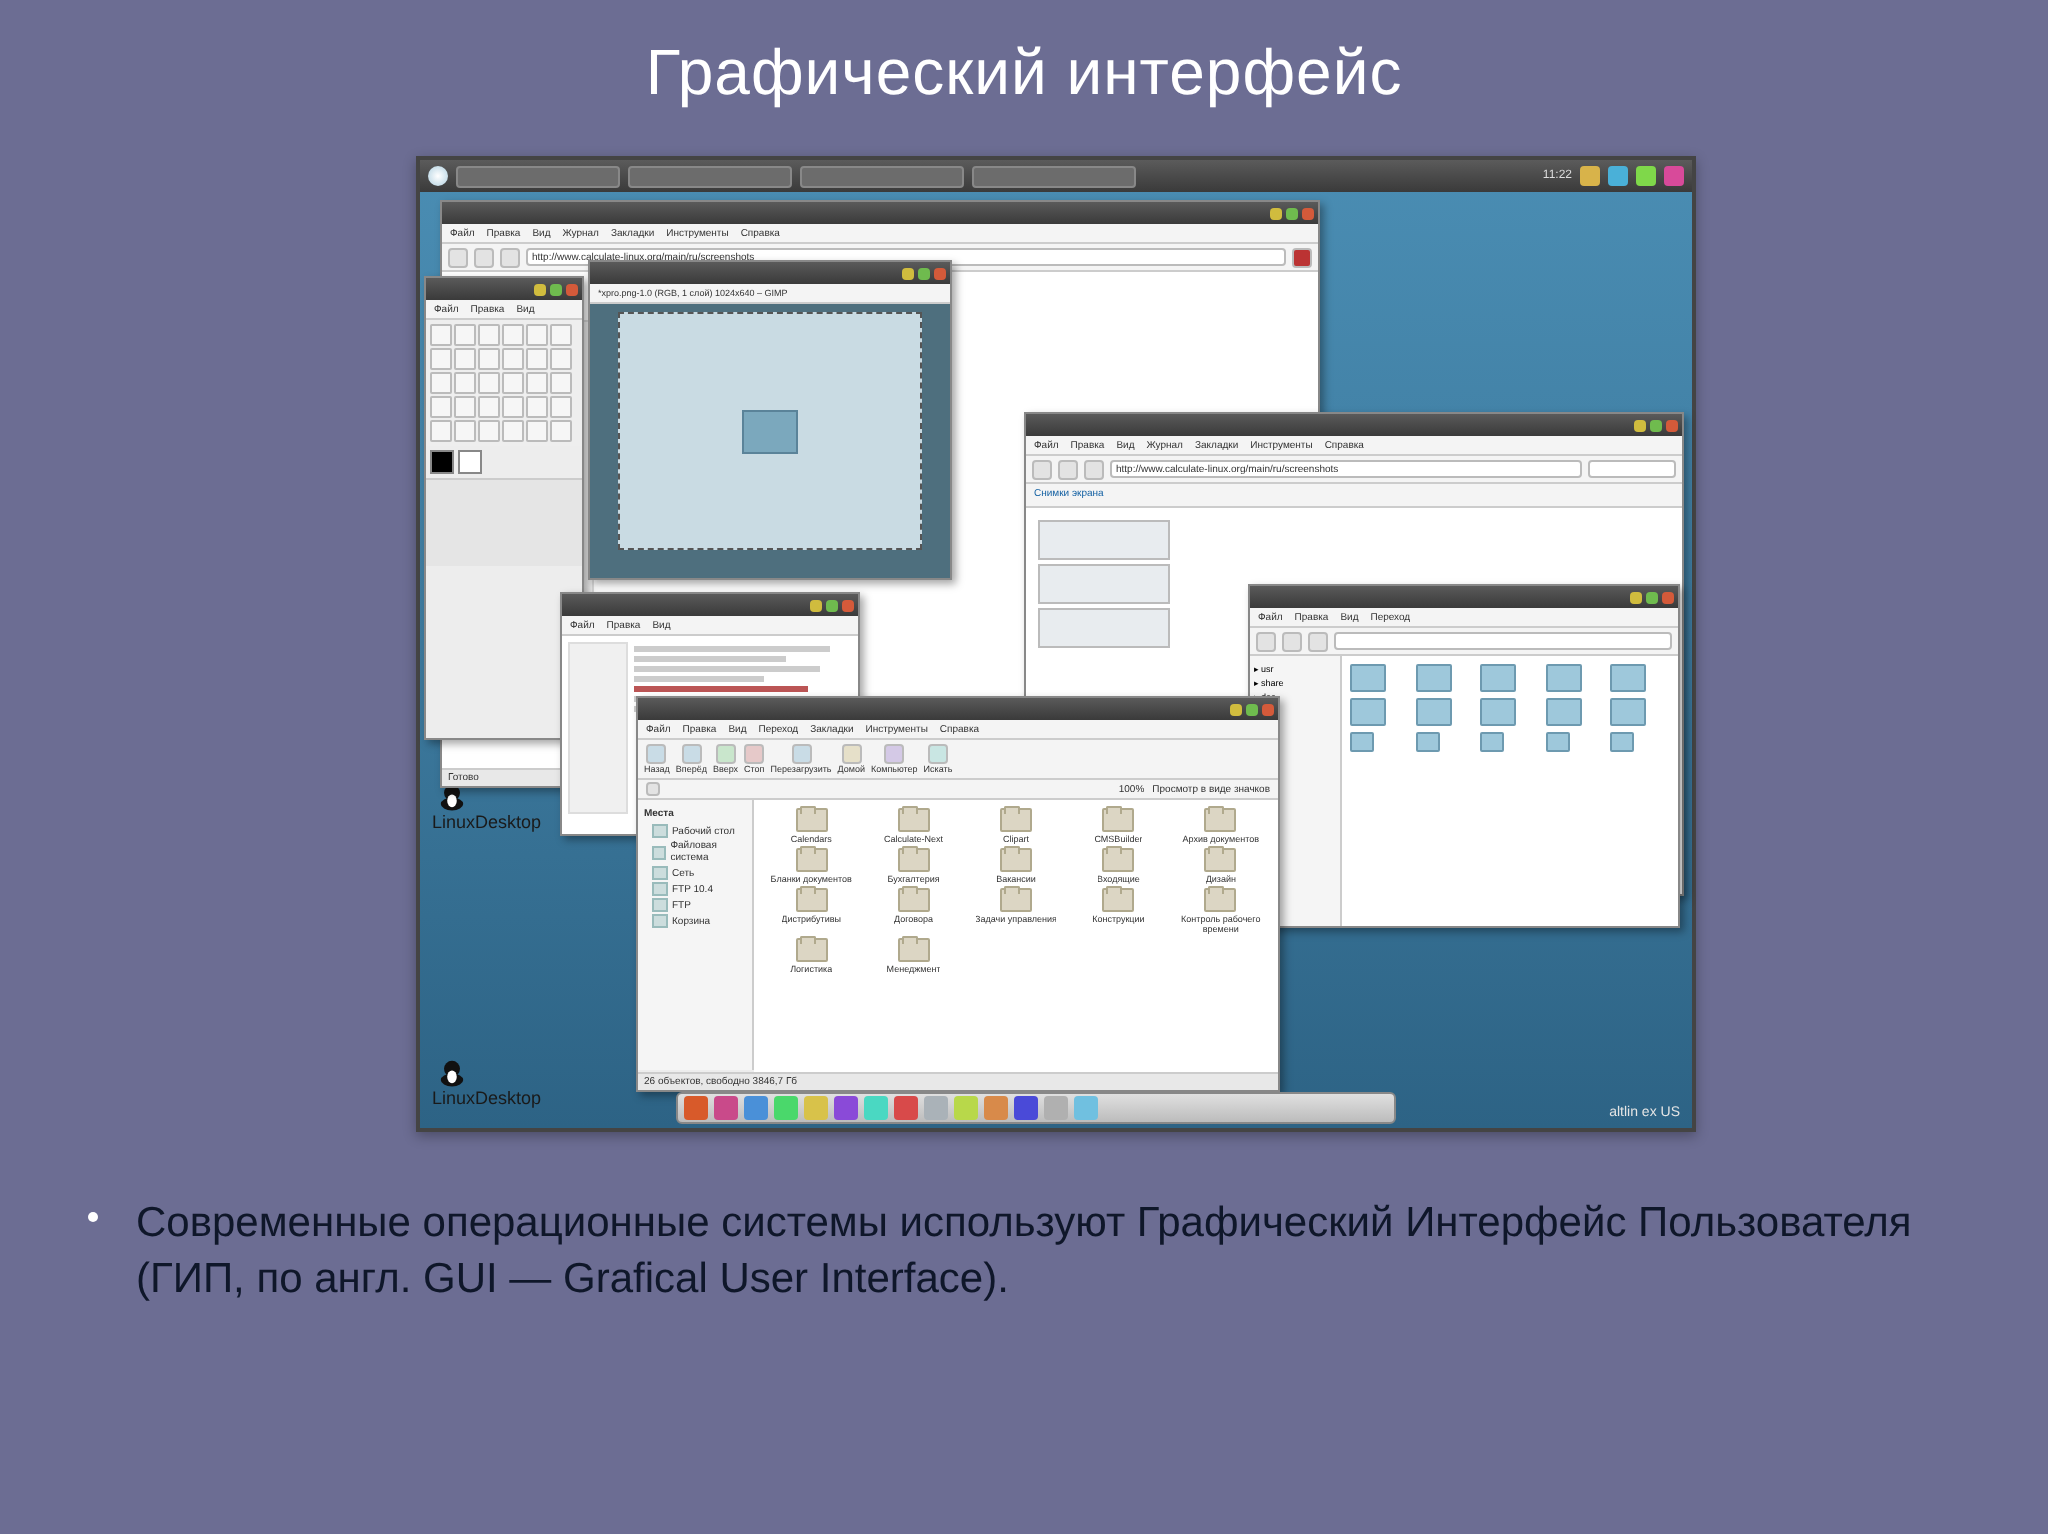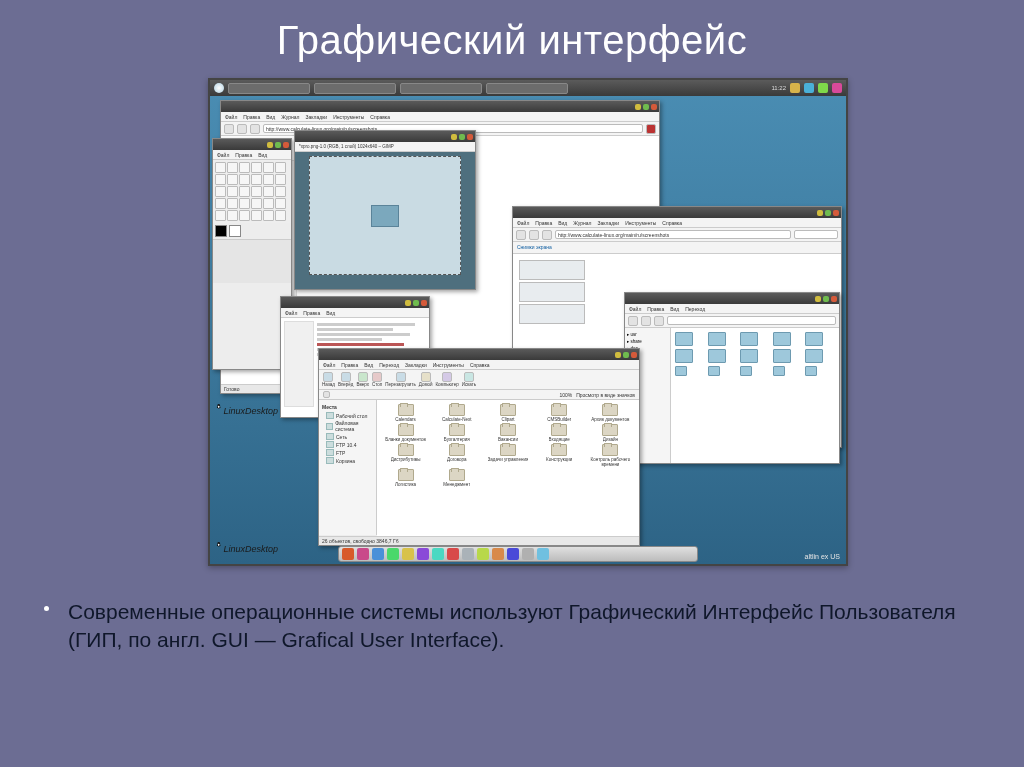--- a/index.html
+++ b/index.html
@@ -6,21 +6,21 @@
   body {
     width: 1024px;
     height: 767px;
     background: #6c6d93;
     font-family: Arial, sans-serif;
     overflow: hidden;
     position: relative;
   }
   .slide-title {
     color: #fff;
-    font-size: 40px;
+    font-size: 32px;
     font-weight: 400;
     text-align: center;
     padding-top: 18px;
     letter-spacing: 0.5px;
   }
   .collage {
     position: absolute;
     left: 208px;
     top: 78px;
     width: 640px;
@@ -165,24 +165,24 @@
   .sidebar .si { margin: 1px 0 1px 4px; display: flex; align-items: center; gap: 2px; }
   .sidebar .si::before { content: ""; width: 6px; height: 5px; background: #cdd; border: 1px solid #9bb; }
   .statusbar { position: absolute; bottom: 0; left: 0; right: 0; height: 9px; background: #e8e8e8; border-top: 1px solid #ccc; font-size: 5px; color: #333; padding: 0 3px; display: flex; align-items: center; }
   
   .brand {
     position: absolute;
     left: 6px;
     width: 62px;
     height: 26px;
     font-size: 9px;
-    font-style: italic;
     color: #1a1a1a;
     display: flex;
-    align-items: flex-end;
+    align-items: flex-start;
+    flex-direction: column;
   }
   .brand svg { width: 20px; height: 20px; margin-right: 2px; }
   
   .toolbox {
     display: grid;
     grid-template-columns: repeat(6, 11px);
     gap: 1px;
     padding: 2px;
     background: #eee;
   }

